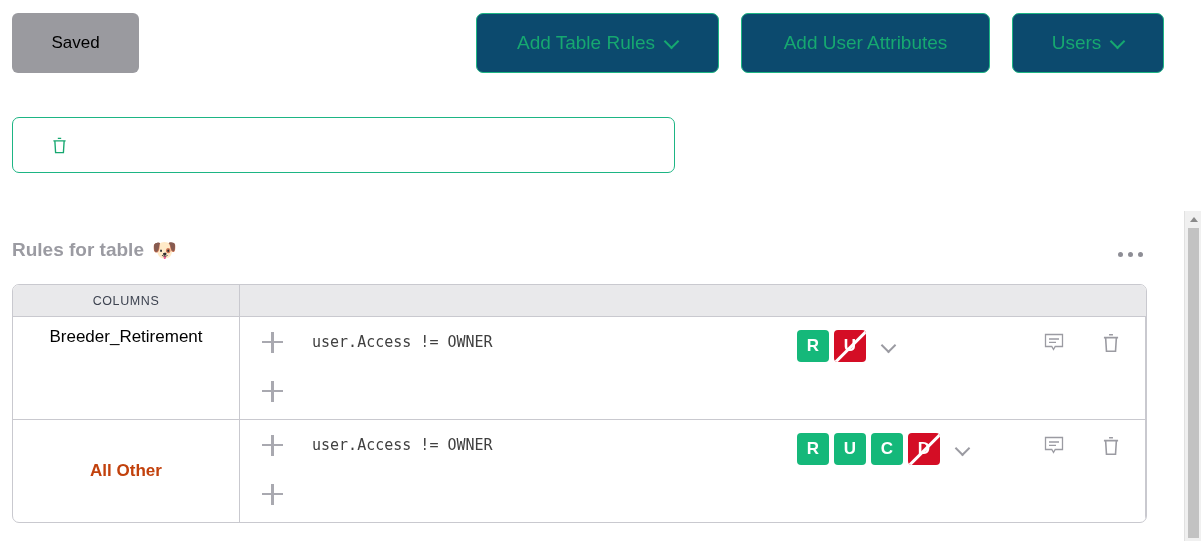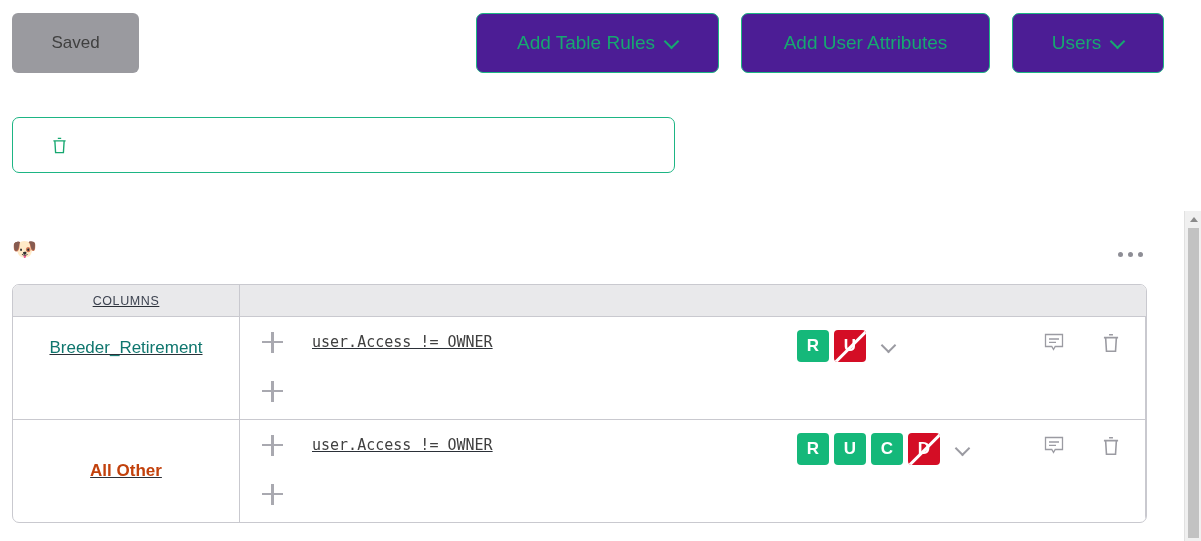--- a/index.html
+++ b/index.html
@@ -23,33 +23,33 @@
     width: 1201px;
     height: 86px;
   }
   .btn-saved {
     position: absolute;
     left: 12px; top: 13px;
     width: 127px; height: 60px;
     background: #9a9a9f;
     border: none;
     border-radius: 6px;
-    color: #404040;
+    color: #000000;
     font-size: 17px;
     font-family: "Liberation Sans", sans-serif;
     cursor: default;
     display: flex;
     align-items: center;
     justify-content: center;
   }
   .btn-outline {
     position: absolute;
     top: 13px;
     height: 60px;
-    background: #4c1d95;
+    background: #0c4a6e;
     border: 1.5px solid #1db584;
     border-radius: 7px;
     color: #16a870;
     font-size: 19px;
     font-family: "Liberation Sans", sans-serif;
     display: flex;
     align-items: center;
     justify-content: center;
     gap: 10px;
     cursor: pointer;
@@ -130,21 +130,20 @@
   
   .rules-table {
     position: absolute;
     left: 12px; top: 284px;
     width: 1135px;
     border: 1px solid #c9c9cf;
     border-radius: 7px;
     box-sizing: border-box;
     background: #ffffff;
     overflow: hidden;
-    text-decoration: underline;
   }
   .thead {
     display: flex;
     height: 31px;
     background: #e9e9eb;
     border-bottom: 1px solid #c9c9cf;
     font-size: 12.5px;
     letter-spacing: 0.6px;
     color: #3d4350;
   }
@@ -159,23 +158,23 @@
   }
   .trow:last-child { border-bottom: none; }
 
   .cell-columns {
     width: 227px;
     border-right: 1px solid #c9c9cf;
     display: flex;
     align-items: flex-start;
     justify-content: center;
     box-sizing: border-box;
-    padding-top: 21px;
+    padding-top: 10px;
     font-size: 17px;
-    color: #0f766e;
+    color: #000000;
   }
   .cell-columns.allother {
     align-items: center;
     padding-top: 0;
     font-weight: bold;
     color: #c2410c;
   }
   .cell-body {
     flex: 1;
     position: relative;
@@ -330,20 +329,21 @@
   </button>
 </div>
 
 <button class="remove-col-btn">
   <svg class="trash-sm" viewBox="0 0 16 18" fill="none" stroke="#16a870" stroke-width="1.3">
     <path d="M2.2 4.6h11.6M6.4 2.2h3.2M3.6 4.6l.7 11.2h7.4l.7-11.2"></path>
   </svg>
 </button>
 
 <div class="rules-head">
+  <span class="lbl">Rules for table</span>
   <span class="emoji">🐶</span>
 </div>
 
 <div class="dots-menu">
   <i></i>
   <i></i>
   <i></i>
 </div>
 
 <div class="rules-table">

